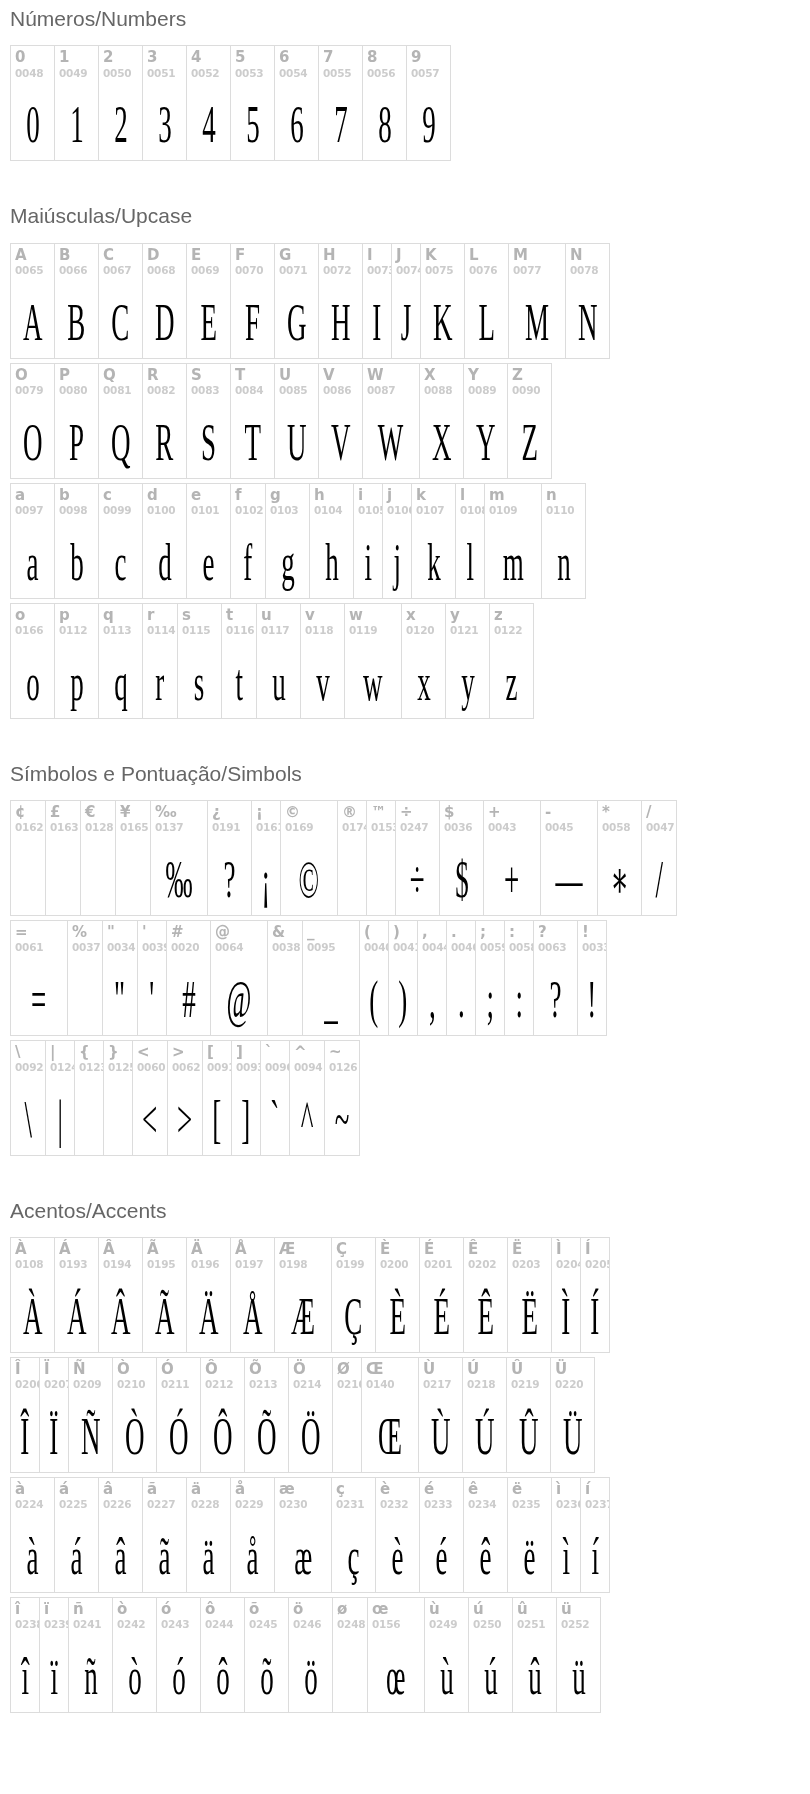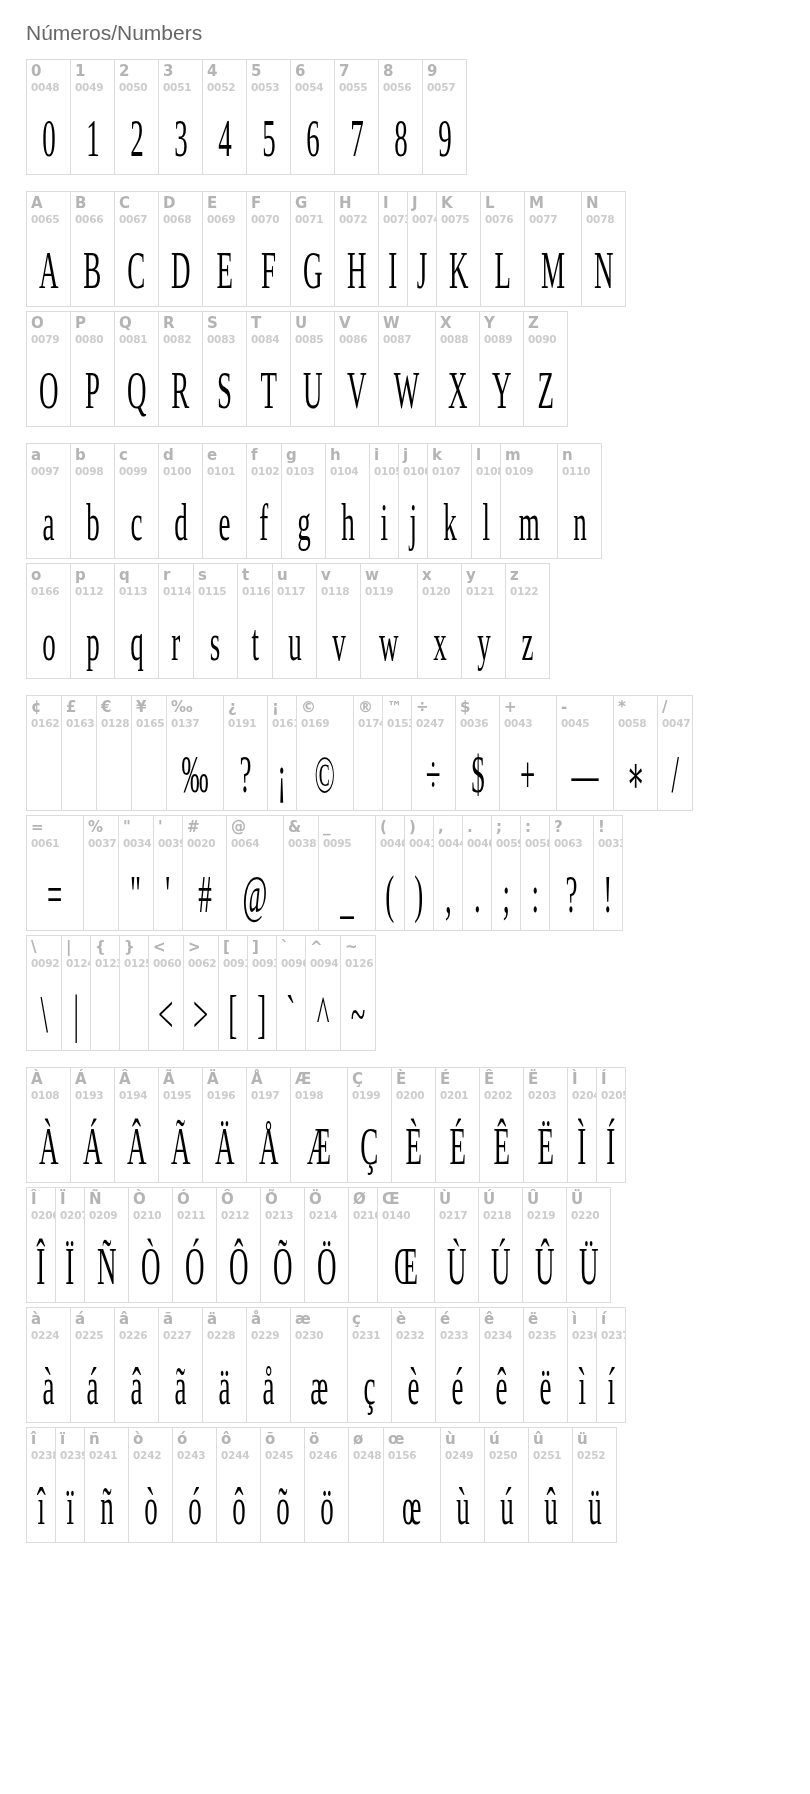--- a/index.html
+++ b/index.html
@@ -6,21 +6,21 @@
     --c-bg:#ffffff;
     --c-title:#666666;
     --c-char:#b4b4b4;
     --c-code:#cccccc;
     --c-border:#dcdcdc;
     --c-glyph:#000000;
   }
   html,body{margin:0;padding:0;background:var(--c-bg);}
   body{width:810px;font-family:"Liberation Sans",sans-serif;}
   .page{padding:4px 0 30px 10px;}
-  .font-section{margin:16px;}
+  .font-section{margin:0;}
   .section-title{
     font-family:"Liberation Sans",sans-serif;
     font-weight:400;
     font-size:21px;
     line-height:1.25;
     color:var(--c-title);
     margin:42px 0 13px 0;
   }
   .font-section:first-child .section-title{margin-top:2px;}
   .char-row{display:flex;width:max-content;margin:0 0 4px 0;}
@@ -153,20 +153,21 @@
               <div class="cell-char">9</div>
               <div class="cell-code">0057</div>
             </div>
             <div class="glyph-area">
               <span class="glyph">9</span>
             </div>
           </div>
         </div>
       </section>
       <section class="font-section">
+        <h2 class="section-title">Maiúsculas/Upcase</h2>
         <div class="char-row">
           <div class="char-cell" style="width: 45px;">
             <div class="cell-head">
               <div class="cell-char">A</div>
               <div class="cell-code">0065</div>
             </div>
             <div class="glyph-area">
               <span class="glyph">A</span>
             </div>
           </div>
@@ -633,20 +634,21 @@
               <div class="cell-char">z</div>
               <div class="cell-code">0122</div>
             </div>
             <div class="glyph-area">
               <span class="glyph">z</span>
             </div>
           </div>
         </div>
       </section>
       <section class="font-section">
+        <h2 class="section-title">Símbolos e Pontuação/Simbols</h2>
         <div class="char-row">
           <div class="char-cell" style="width: 36px;">
             <div class="cell-head">
               <div class="cell-char">¢</div>
               <div class="cell-code">0162</div>
             </div>
             <div class="glyph-area">
               <span class="glyph"></span>
             </div>
           </div>
@@ -1028,20 +1030,21 @@
               <div class="cell-char">~</div>
               <div class="cell-code">0126</div>
             </div>
             <div class="glyph-area">
               <span class="glyph">~</span>
             </div>
           </div>
         </div>
       </section>
       <section class="font-section">
+        <h2 class="section-title">Acentos/Accents</h2>
         <div class="char-row">
           <div class="char-cell" style="width: 45px;">
             <div class="cell-head">
               <div class="cell-char">À</div>
               <div class="cell-code">0108</div>
             </div>
             <div class="glyph-area">
               <span class="glyph">À</span>
             </div>
           </div>

